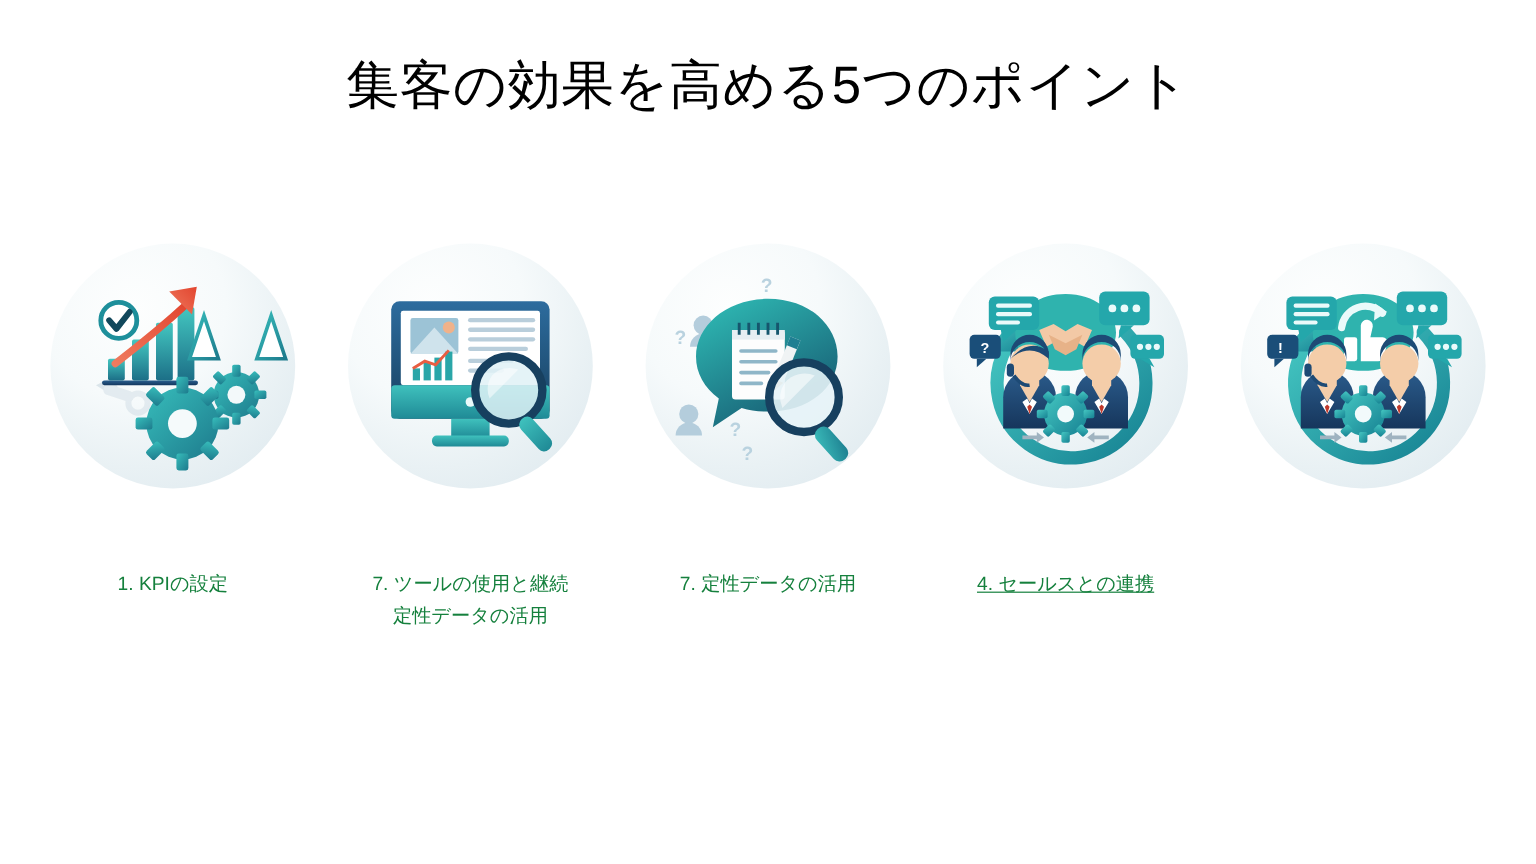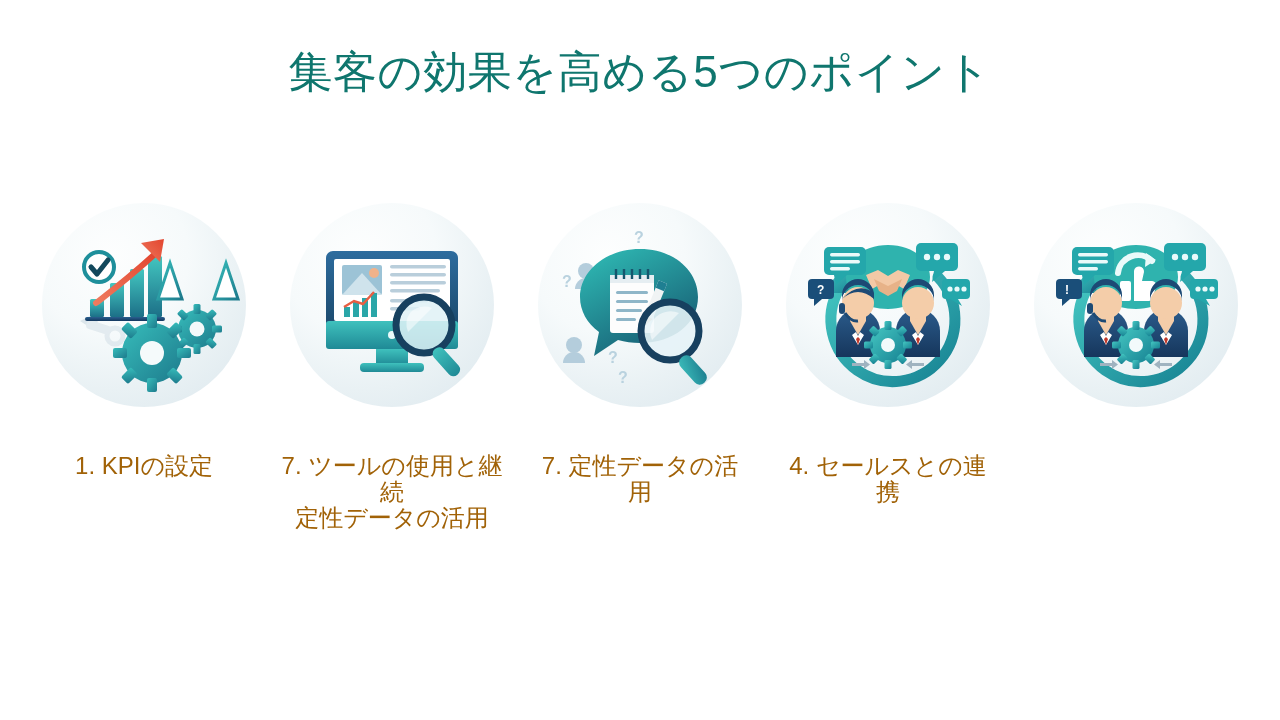--- a/index.html
+++ b/index.html
@@ -22,21 +22,21 @@
   }
   .slide-title {
     position: absolute;
     top: 46px;
     left: 0;
     width: 1280px;
     text-align: center;
     font-size: 44px;
     line-height: 1.18;
     font-weight: 400;
-    color: #0f766e;
+    color: #000000;
     letter-spacing: 0.5px;
     white-space: nowrap;
   }
   .cards {
     position: absolute;
     top: 203px;
     left: 0;
     width: 1280px;
     display: flex;
     justify-content: center;
@@ -57,33 +57,33 @@
       radial-gradient(circle at 34% 26%, #fdfefe 0%, #f6fafb 38%, #e9f1f4 66%, #dbe7ed 100%);
     position: relative;
     overflow: hidden;
     flex: none;
   }
   .art {
     position: absolute;
     inset: 0;
   }
   .caption {
-    margin-top: 46px;
+    margin-top: 68px;
     width: 230px;
     text-align: center;
-    font-size: 24px;
+    font-size: 16px;
     line-height: 26px;
-    color: #a16207;
+    color: #15803d;
     font-weight: 400;
   }
   
   .card:nth-child(1) .caption { width: 200px; }
   .card:nth-child(2) .caption { width: 236px; }
   .card:nth-child(3) .caption { width: 220px; }
-  .card:nth-child(4) .caption { width: 220px; }
+  .card:nth-child(4) .caption { width: 220px; text-decoration: underline; }
   .card:nth-child(5) .caption { width: 236px; }
 </style>
 </head>
 <body>
 
 <div class="slide">
 
   <div class="slide-title">集客の効果を高める5つのポイント</div>
 
   <div class="cards">

